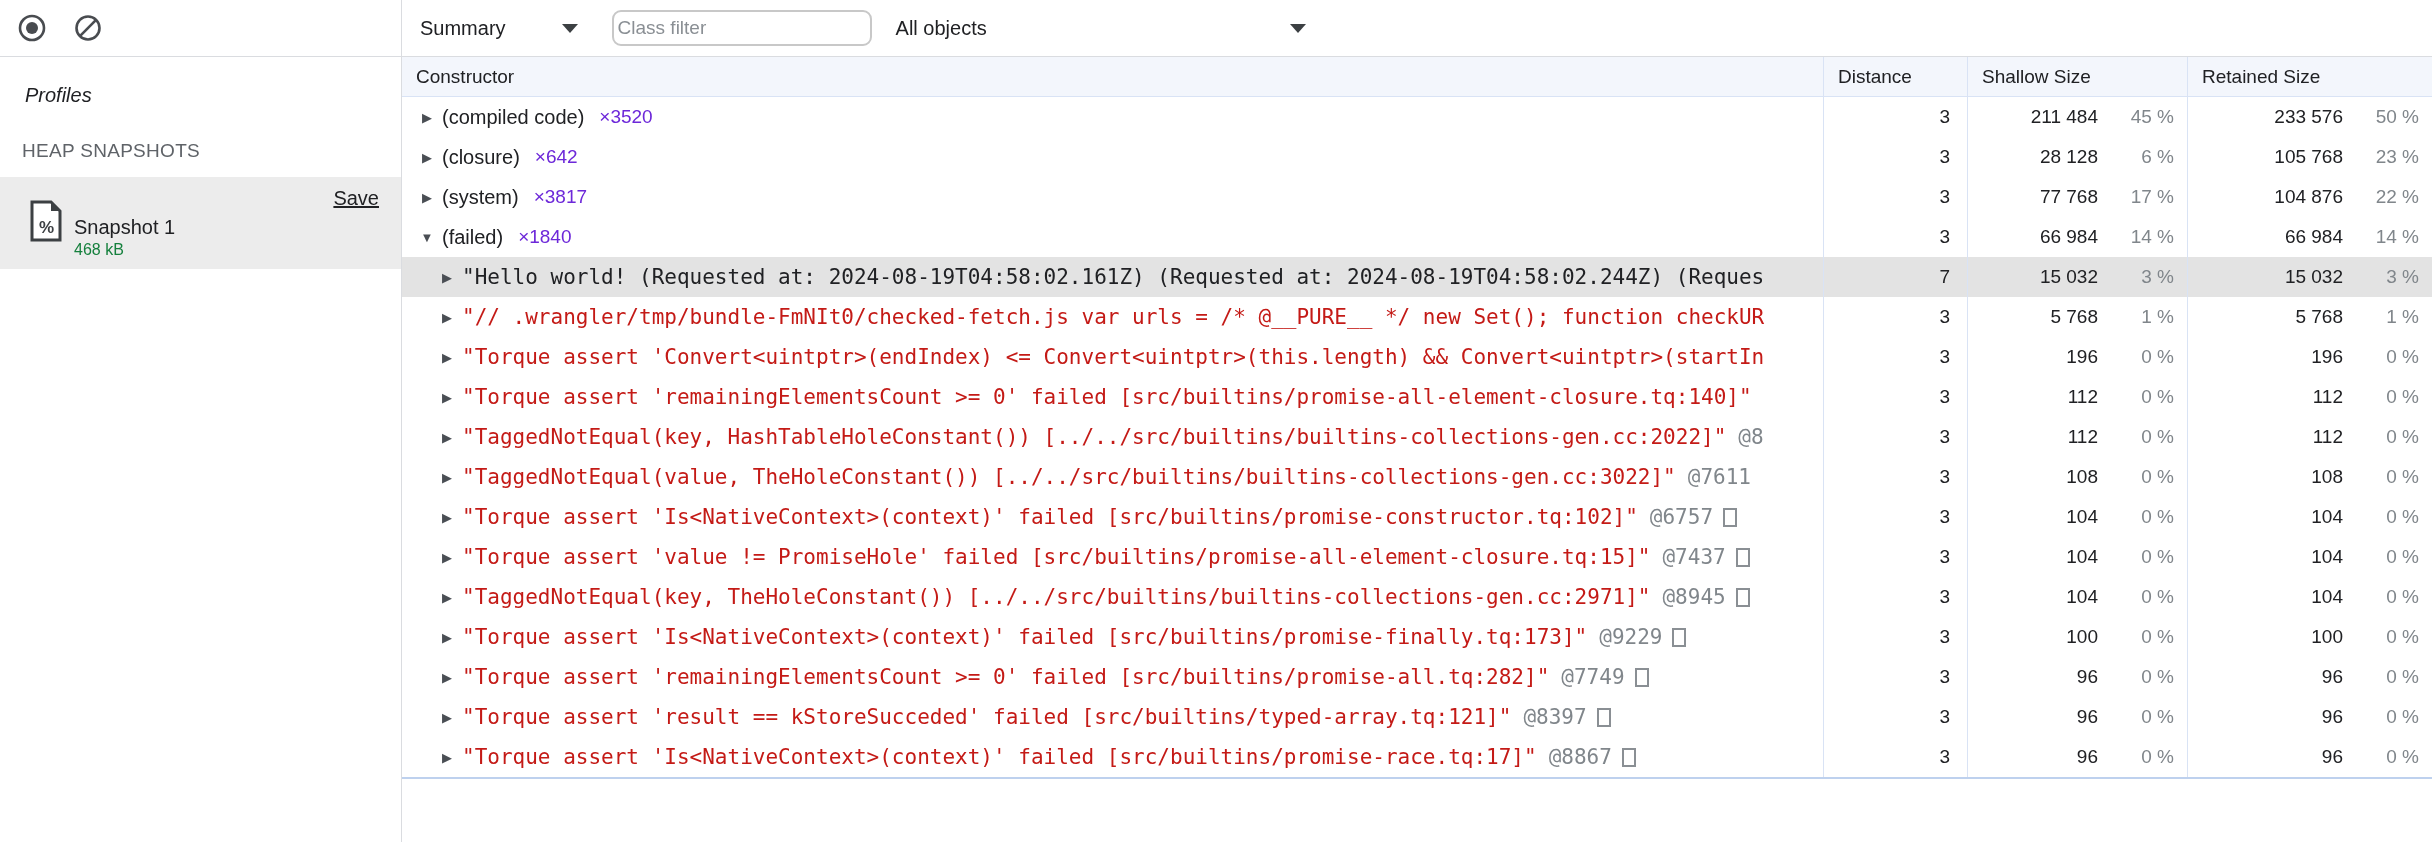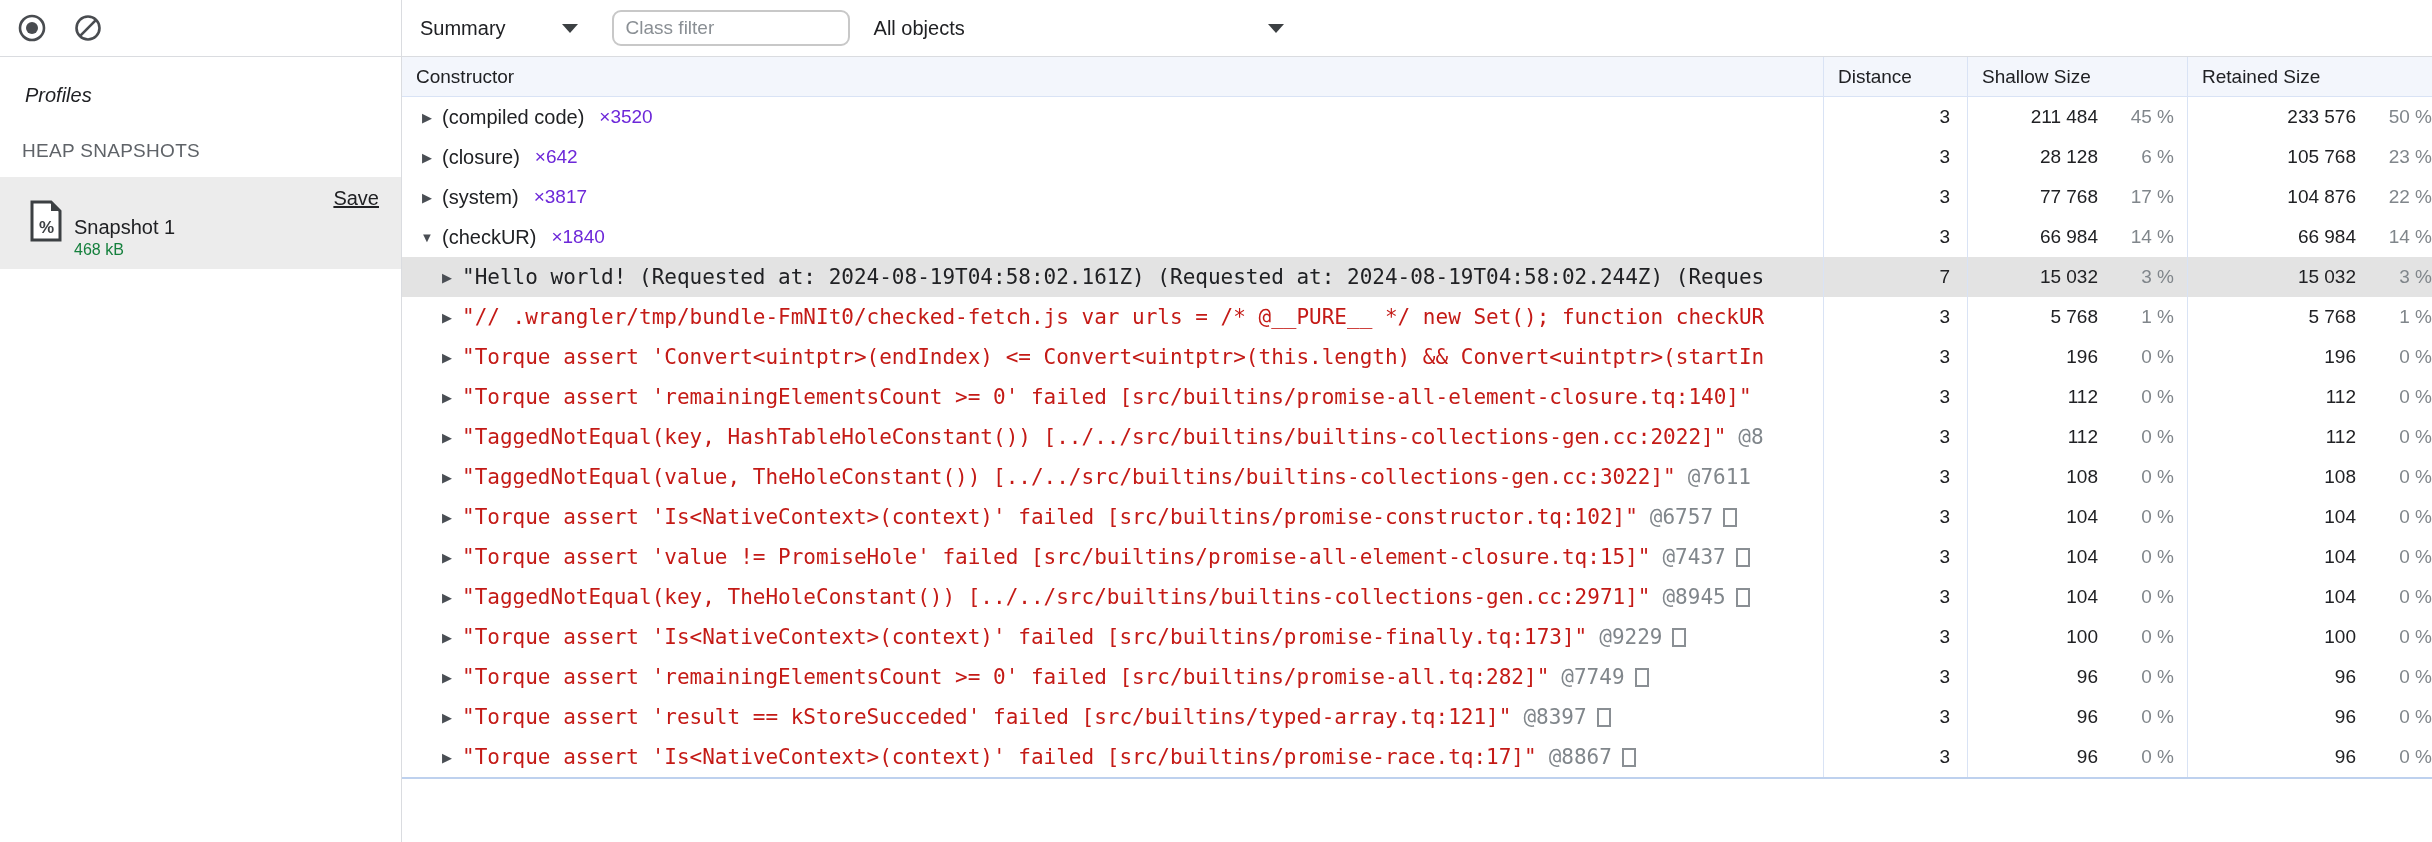--- a/index.html
+++ b/index.html
@@ -33,39 +33,39 @@
                   display:flex; align-items:center; padding-left:16px; gap:24px; }
   .tb-btn { width:32px; height:32px; display:flex; align-items:center; justify-content:center; }
   .main-toolbar { height:57px; flex:0 0 57px; border-bottom:1px solid #dadce0;
                   display:flex; align-items:center; padding-left:10px; }
   .select { display:flex; align-items:center; font-size:20px; color:#202124; cursor:default; }
   .select .arrow { width:0; height:0; border-left:8px solid transparent;
                    border-right:8px solid transparent; border-top:9px solid #3c4043;
                    margin-left:8px; }
   #summary-select { padding:0 8px; }
   #summary-select .arrow { margin-left:56px; }
-  #class-filter { width:238px; height:36px; margin-left:26px; border:2px solid #c8c8c8;
-                  border-radius:9px; font-size:19px; padding:0 12px; color:#202124;
+  #class-filter { width:260px; height:36px; margin-left:26px; border:2px solid #c8c8c8;
+                  border-radius:9px; font-size:19px; padding:0 4px; color:#202124;
                   font-family:"Liberation Sans", sans-serif; outline:none; }
   #class-filter::placeholder { color:#8a8f94; }
   #objects-select { margin-left:24px; width:420px; }
   #objects-select .arrow { margin-left:auto; margin-right:10px; }
 
   
   .grid { flex:1; display:flex; flex-direction:column; min-height:0; }
   .grid-header { height:40px; flex:0 0 40px; display:flex; background:var(--header-bg);
                  border-bottom:1px solid var(--grid-line); font-size:19px; color:#202124; }
   .grid-rows { border-bottom:2px solid #bed1ee; }
   .row { height:40px; display:flex; background:#fff; }
   .row.selected { background:var(--selected-bg); }
   .hc, .cell { display:flex; align-items:center; overflow:hidden; white-space:nowrap; }
   .c-constructor { flex:1 1 auto; min-width:0; }
   .c-distance  { width:144px; flex:0 0 144px; border-left:1px solid var(--grid-line); justify-content:flex-end; padding-right:17px; }
   .c-shallow   { width:220px; flex:0 0 220px; border-left:1px solid var(--grid-line); padding-right:13px; }
-  .c-retained  { width:245px; flex:0 0 245px; border-left:1px solid var(--grid-line); }
+  .c-retained  { width:245px; flex:0 0 245px; border-left:1px solid var(--grid-line); padding-right:13px; }
   .hc.c-distance { justify-content:flex-start; padding-left:14px; }
   .hc.c-shallow, .hc.c-retained { padding-left:14px; }
   .hc.c-constructor { padding-left:14px; }
 
   .num { flex:1; text-align:right; font-size:19px; color:#202124; }
   .pct { width:76px; text-align:right; font-size:19px; color:#80868b; }
   .dist { font-size:19px; color:#202124; }
 
   .tri { font-size:13px; color:#4a4e54; width:16px; flex:0 0 16px; text-align:center; }
   .row-group .c-constructor { padding-left:17px; }
@@ -202,21 +202,21 @@
                 <span class="pct">17 %</span>
               </div>
               <div class="cell c-retained">
                 <span class="num">104 876</span>
                 <span class="pct">22 %</span>
               </div>
             </div>
             <div class="row row-group">
               <div class="cell c-constructor">
                 <span class="tri">▼</span>
-                <span class="gname">(checkUR)</span>
+                <span class="gname">(failed)</span>
                 <span class="gcount">×1840</span>
               </div>
               <div class="cell c-distance">
                 <span class="dist">3</span>
               </div>
               <div class="cell c-shallow">
                 <span class="num">66 984</span>
                 <span class="pct">14 %</span>
               </div>
               <div class="cell c-retained">

